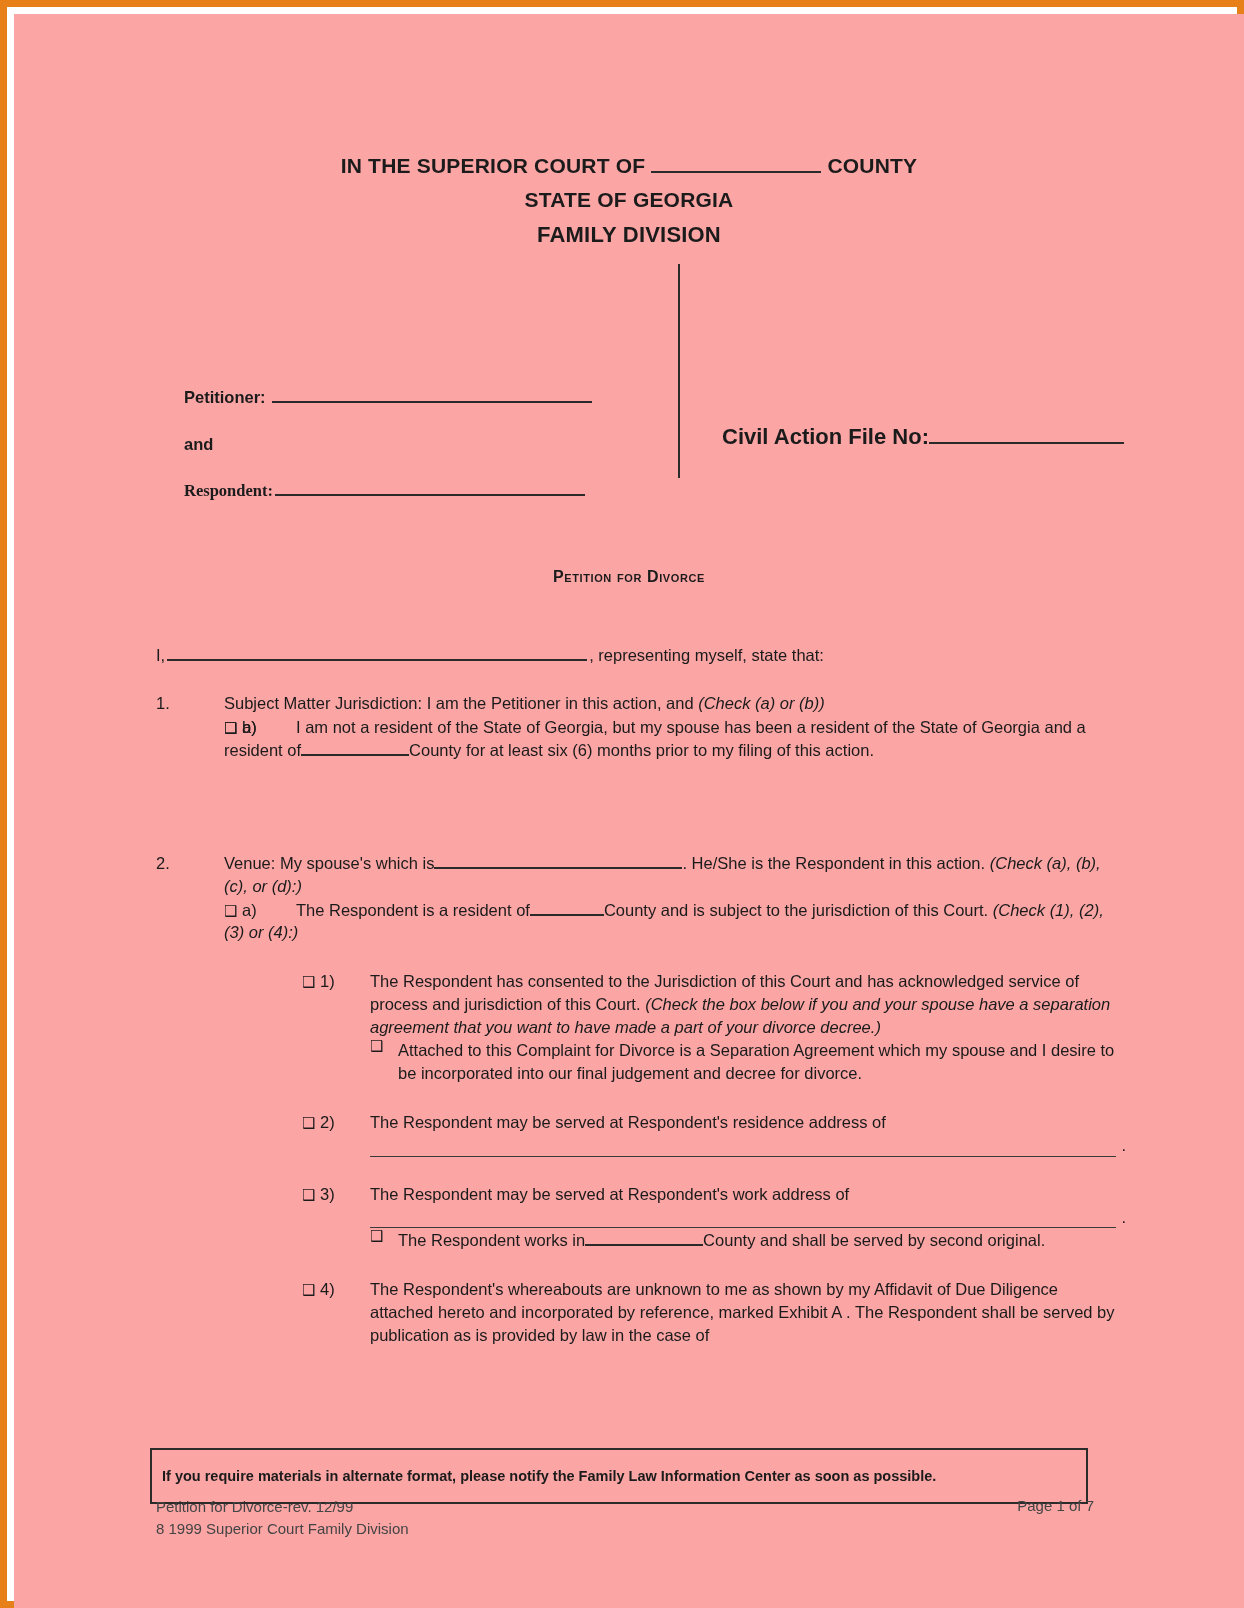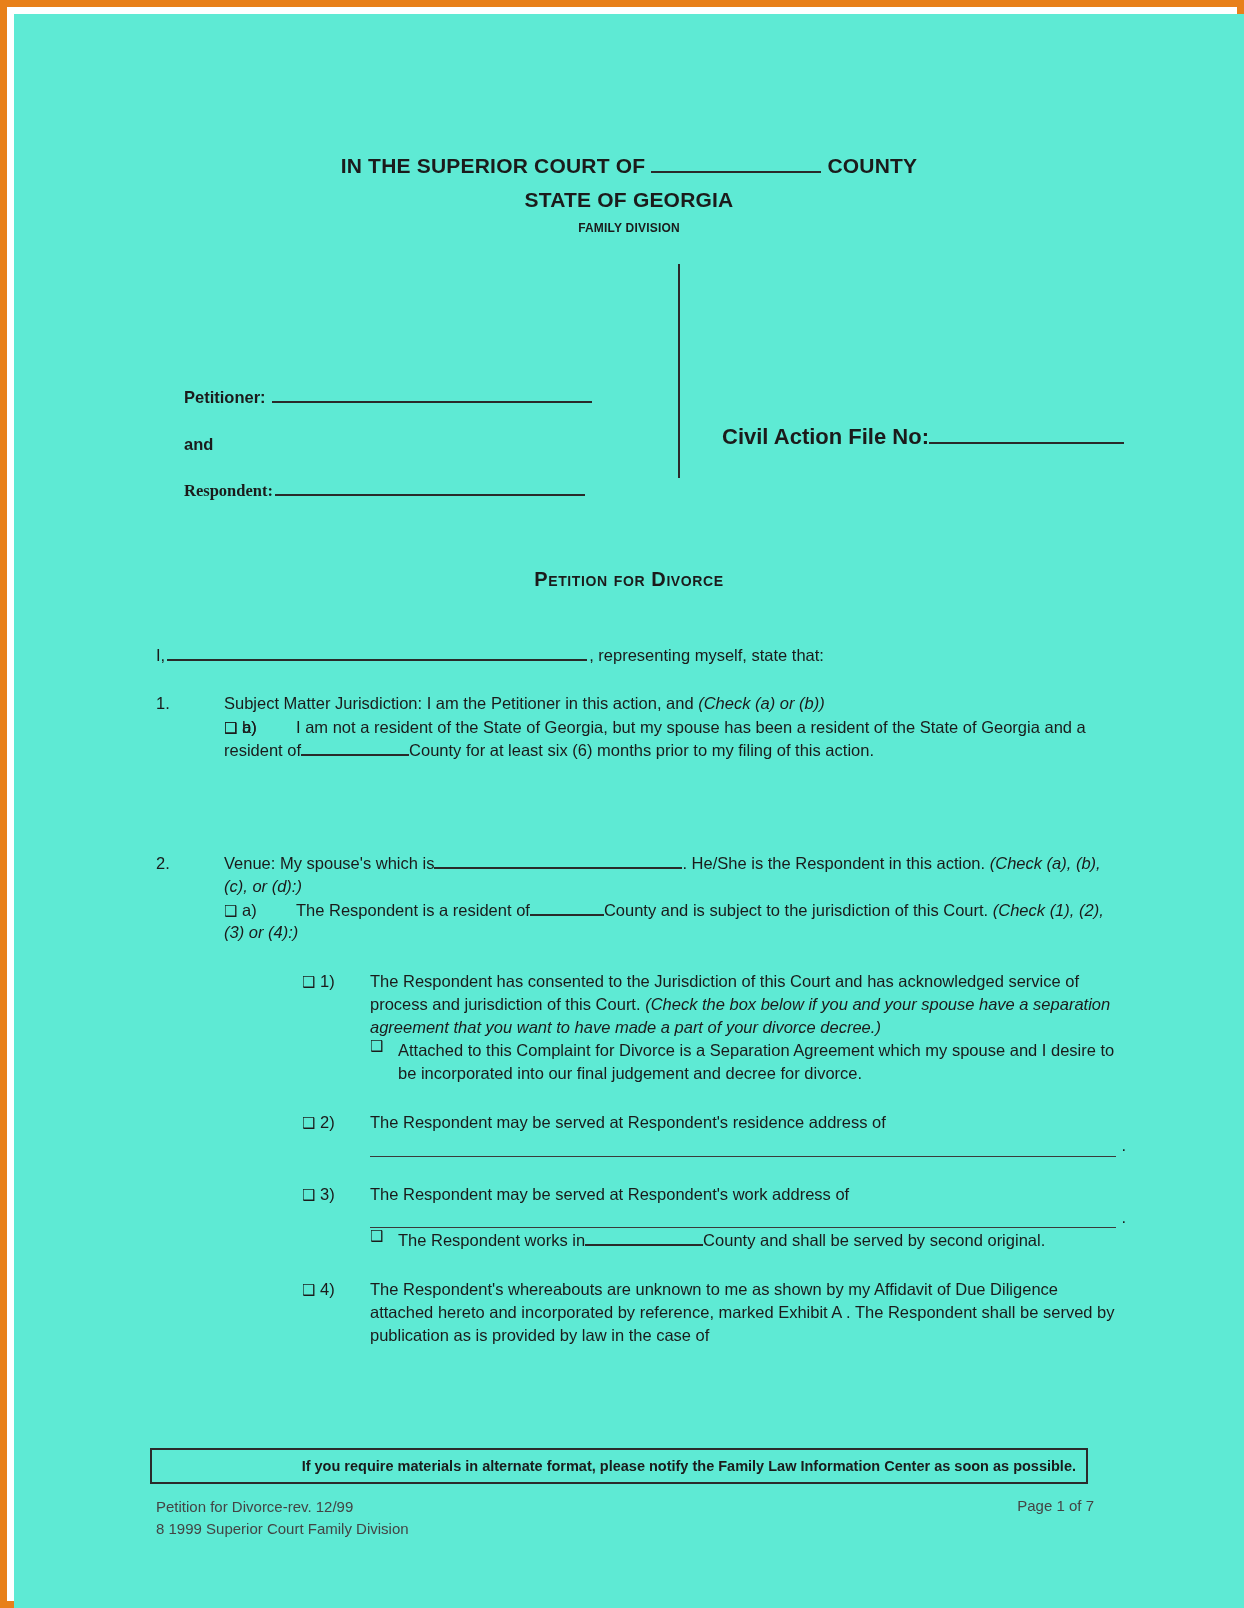--- a/index.html
+++ b/index.html
@@ -20,21 +20,21 @@
     box-sizing: border-box;
     border: 7px solid #e8801a;
     background: #ffffff;
   }
   .page-sheet {
     position: absolute;
     left: 7px;
     top: 7px;
     width: 1230px;
     height: 1594px;
-    background: #5eead4;
+    background: #fca5a5;
     box-sizing: border-box;
   }
   .doc {
     position: absolute;
     left: 0;
     top: 0;
     width: 1230px;
     height: 1594px;
     color: #1b1b1b;
     font-size: 16.5px;
@@ -46,21 +46,21 @@
     position: absolute;
     left: 0;
     top: 138px;
     width: 1230px;
     text-align: center;
     font-weight: bold;
     font-size: 21px;
     letter-spacing: 0.2px;
   }
   .court-header .ln2 { margin-top: 5px; }
-  .court-header .ln3 { margin-top: 5px; font-size: 12px; }
+  .court-header .ln3 { margin-top: 5px; font-size: 22px; }
   .blank-inline {
     display: inline-block;
     border-bottom: 2px solid #2a2a2a;
     vertical-align: baseline;
   }
   .bi-county-hdr { width: 170px; }
 
   
   .caption {
     position: absolute;
@@ -100,21 +100,21 @@
   .bi-caseno { width: 195px; }
 
   
   .doc-title {
     position: absolute;
     left: 0;
     top: 552px;
     width: 1230px;
     text-align: center;
     font-weight: bold;
-    font-size: 20px;
+    font-size: 16px;
     font-variant: small-caps;
     letter-spacing: 0.6px;
   }
 
   
   .intro {
     position: absolute;
     left: 142px;
     top: 630px;
     width: 960px;
@@ -208,22 +208,22 @@
   .bi-works { width: 118px; }
 
   
   .notice-box {
     position: absolute;
     left: 136px;
     top: 1434px;
     width: 938px;
     box-sizing: border-box;
     border: 2px solid #2b2b2b;
-    padding: 6px 10px;
-    text-align: right;
+    padding: 16px 10px;
+    text-align: left;
     font-weight: bold;
     font-size: 14.5px;
   }
   .footer-left {
     position: absolute;
     left: 142px;
     top: 1482px;
     font-size: 15px;
     color: #444;
     line-height: 1.45;

